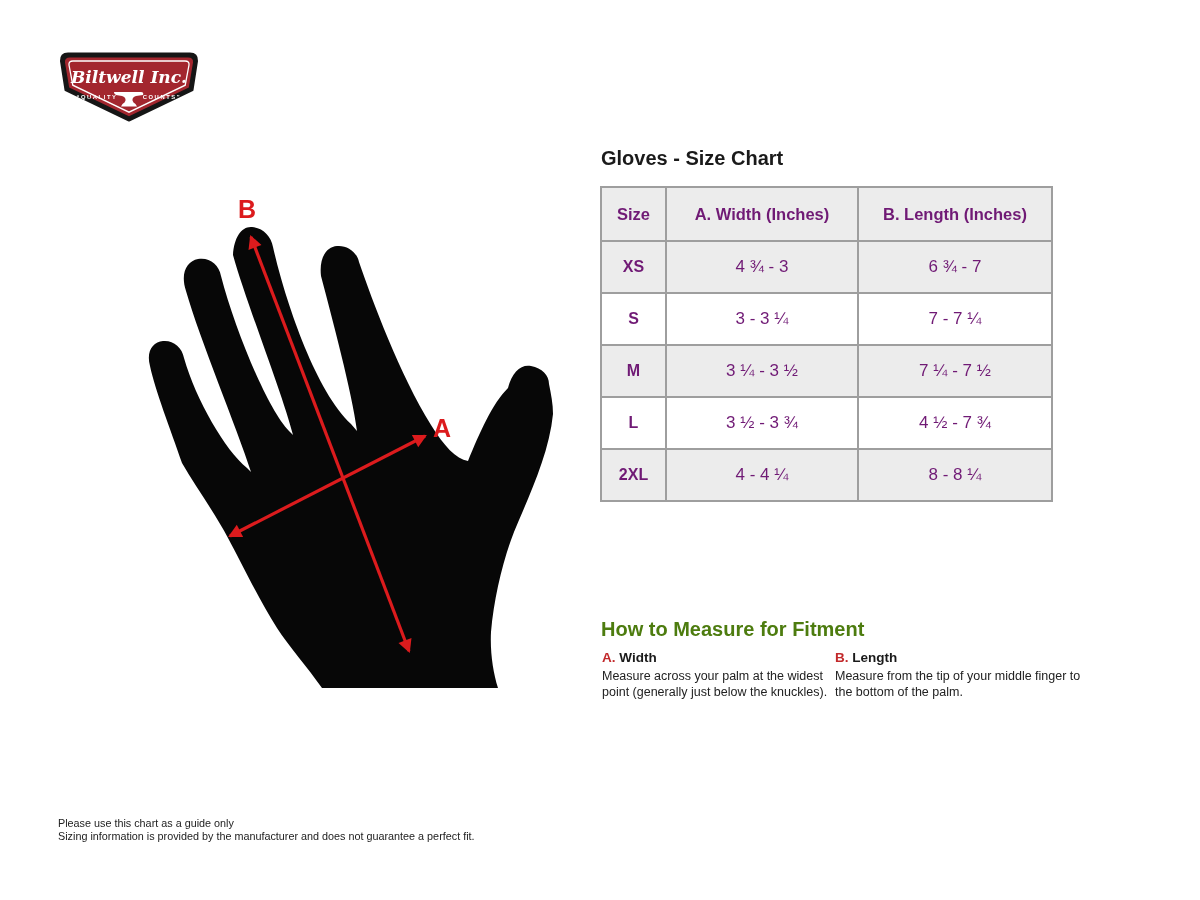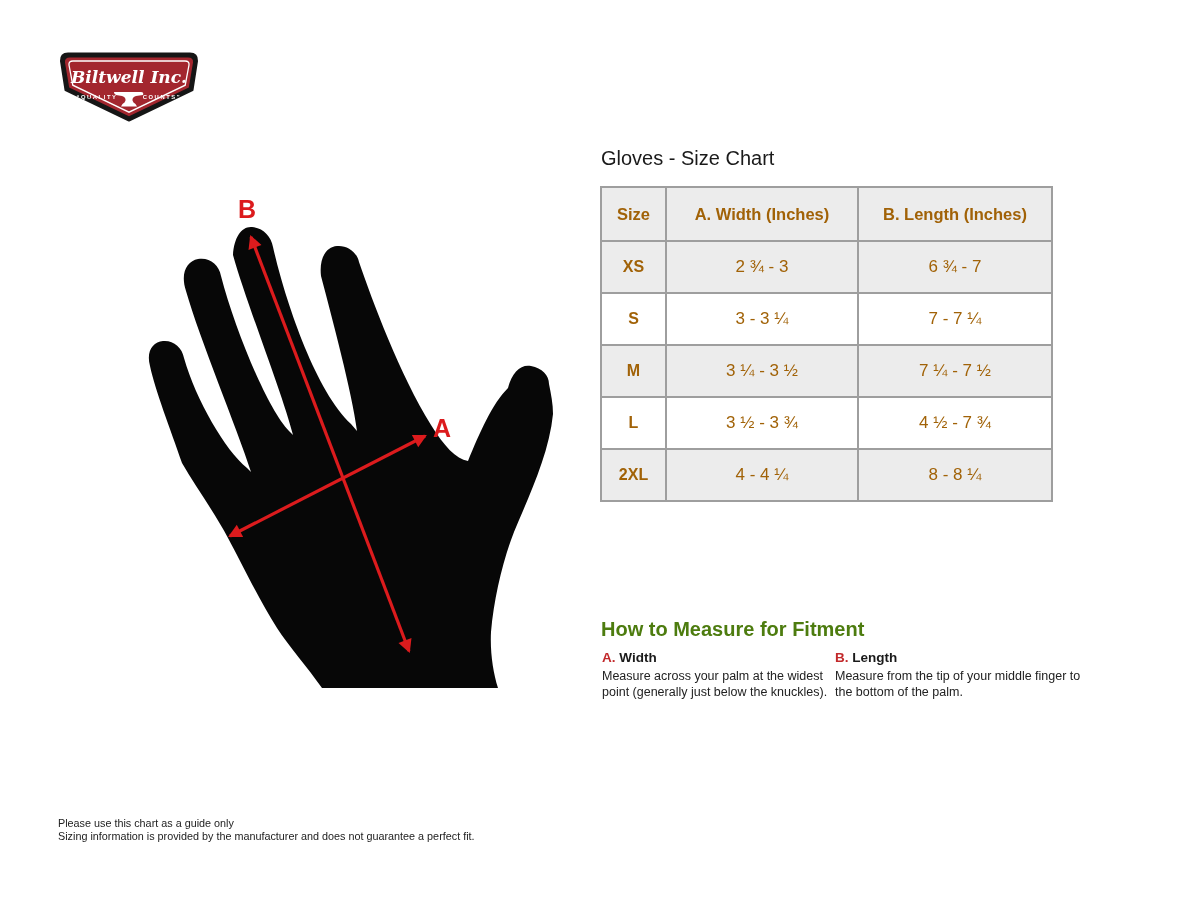--- a/index.html
+++ b/index.html
@@ -10,29 +10,29 @@
   
   .logo{position:absolute;left:58px;top:52px;width:142px;height:70px;}
   .logo .brand{font-family:"DejaVu Serif",serif;font-style:italic;font-weight:bold;}
   .logo .tagline{font-family:"Liberation Sans",sans-serif;font-weight:bold;letter-spacing:1.6px;}
   
   .hand-figure{position:absolute;left:140px;top:190px;width:440px;height:510px;}
   .hand-figure text{font-family:"Liberation Sans",sans-serif;font-weight:bold;}
   
   .chart-title{
     position:absolute;left:601px;top:147px;margin:0;
-    font-size:20px;font-weight:400;color:#1a1a1a;
+    font-size:20px;font-weight:700;color:#1a1a1a;
   }
   .size-table{
     position:absolute;left:600px;top:186px;width:451px;
     border-collapse:collapse;table-layout:fixed;
   }
   .size-table th,.size-table td{
     border:2px solid #9e9e9e;text-align:center;vertical-align:middle;
-    padding:0;color:#a16207;
+    padding:0;color:#701a75;
   }
   .size-table thead th{height:52px;background:#ececec;font-size:16.5px;font-weight:700;}
   .size-table tbody td{height:50px;font-size:17px;font-weight:400;background:#fff;}
   .size-table tbody tr:nth-child(odd) td{background:#ececec;}
   .size-table tbody td:first-child{font-weight:700;font-size:16px;}
   
   .measure-title{
     position:absolute;left:601px;top:618px;margin:0;
     font-size:20px;font-weight:700;color:#4d7c0f;
   }
@@ -119,21 +119,21 @@
     <thead>
       <tr>
         <th>Size</th>
         <th>A. Width (Inches)</th>
         <th>B. Length (Inches)</th>
       </tr>
     </thead>
     <tbody>
       <tr>
         <td>XS</td>
-        <td>2 ¾ - 3</td>
+        <td>4 ¾ - 3</td>
         <td>6 ¾ - 7</td>
       </tr>
       <tr>
         <td>S</td>
         <td>3 - 3 ¼</td>
         <td>7 - 7 ¼</td>
       </tr>
       <tr>
         <td>M</td>
         <td>3 ¼ - 3 ½</td>

